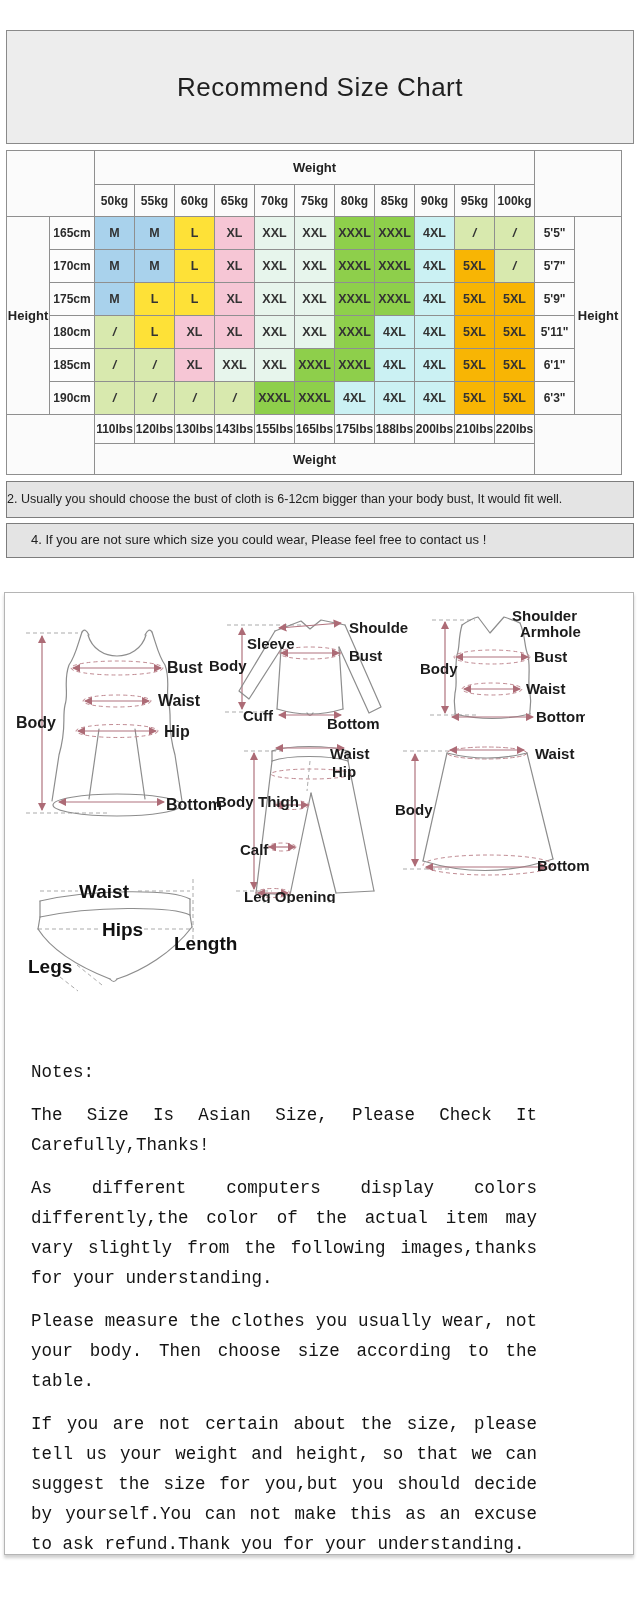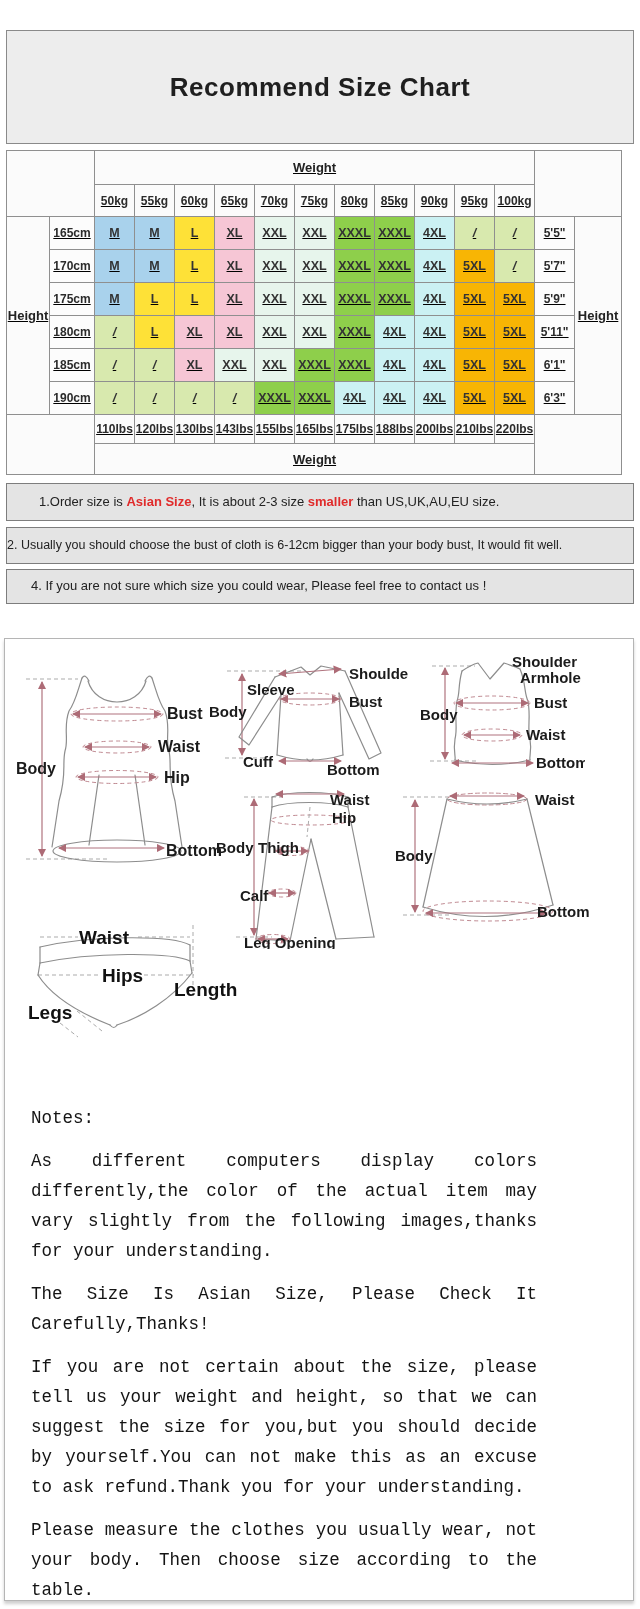--- a/index.html
+++ b/index.html
@@ -1,22 +1,22 @@
 <!DOCTYPE html>
 <html><head>
 <meta charset="utf-8">
 <style>
   html,body{margin:0;padding:0;background:#fff;}
   body{width:640px;height:1609px;overflow:hidden;font-family:"Liberation Sans",sans-serif;position:relative;}
 
   
   .top-section{margin:30px 6px 0 6px;}
   .title-box{height:112px;background:#ededed;border:1px solid #8a8a8a;display:flex;align-items:center;justify-content:center;}
-  .title-box h1{margin:0;font-size:26px;font-weight:700;color:#1f1f1f;letter-spacing:.5px;font-family:"Liberation Sans",sans-serif;}
-  table.tbl{border-collapse:collapse;table-layout:fixed;width:520px;margin-top:6px;background:#fbfbfb;text-decoration:underline;}
+  .title-box h1{margin:0;font-size:26px;font-weight:400;color:#1f1f1f;letter-spacing:.5px;font-family:"Liberation Sans",sans-serif;}
+  table.tbl{border-collapse:collapse;table-layout:fixed;width:520px;margin-top:6px;background:#fbfbfb;}
   table.tbl td{border:1px solid #8f8f8f;text-align:center;vertical-align:middle;padding:0;
     font:700 12px "Liberation Sans",sans-serif;color:#2b2b2b;overflow:hidden;}
   table.tbl td.hdr{font-size:13px;color:#222;}
   table.tbl td.kg{font-size:12px;}
   table.tbl td.cm,table.tbl td.ft{font-size:12px;background:#fcfcfc;}
   table.tbl td.sz{font-size:12.5px;color:#333;}
   table.tbl td.slash{font-style:italic;font-weight:600;}
   tr.r-wt td{height:33px;} tr.r-kg td{height:31px;} tr.r-sz td{height:32px;}
   tr.r-lb td{height:28px;font-size:11.5px;} tr.r-wb td{height:30px;}
 
@@ -198,23 +198,20 @@
           <td class="kg">210lbs</td>
           <td class="kg">220lbs</td>
           <td class="side" colspan="2" rowspan="2"></td>
         </tr>
         <tr class="r-wb">
           <td class="hdr" colspan="11">Weight</td>
         </tr>
       </tbody>
   </table>
 
-  <div class="note n1">
-    <span><span>1.Order size is </span><span class="red">Asian Size</span><span>, It is about 2-3 size </span><span class="red">smaller</span><span> than US,UK,AU,EU size.</span></span>
-  </div>
   <div class="note n2">
     <span>2. Usually you should choose the bust of cloth is 6-12cm bigger than your body bust, It would fit well.</span>
   </div>
   <div class="note n3">
     <span>4. If you are not sure which size you could wear, Please feel free to contact us !</span>
   </div>
 </div>
 
 <div class="bottom-box">
   <div class="diagrams">
@@ -390,18 +387,18 @@
       </g>
       <text class="dlblb" x="57" y="45">Waist</text>
       <text class="dlblb" x="80" y="83">Hips</text>
       <text class="dlblb" x="6" y="120">Legs</text>
       <text class="dlblb" x="152" y="97">Length</text>
     </svg>
   </div>
 
   <div class="notes-text">
     <p class="head">Notes:</p>
+    <p>The Size Is Asian Size, Please Check It Carefully,Thanks!</p>
     <p>As different computers display colors differently,the color of the actual item may vary slightly from the following images,thanks for your understanding.</p>
-    <p>The Size Is Asian Size, Please Check It Carefully,Thanks!</p>
+    <p>Please measure the clothes you usually wear, not your body. Then choose size according to the table.</p>
     <p>If you are not certain about the size, please tell us your weight and height, so that we can suggest the size for you,but you should decide by yourself.You can not make this as an excuse to ask refund.Thank you for your understanding.</p>
-    <p>Please measure the clothes you usually wear, not your body. Then choose size according to the table.</p>
   </div>
 </div>
 
 </body></html>

